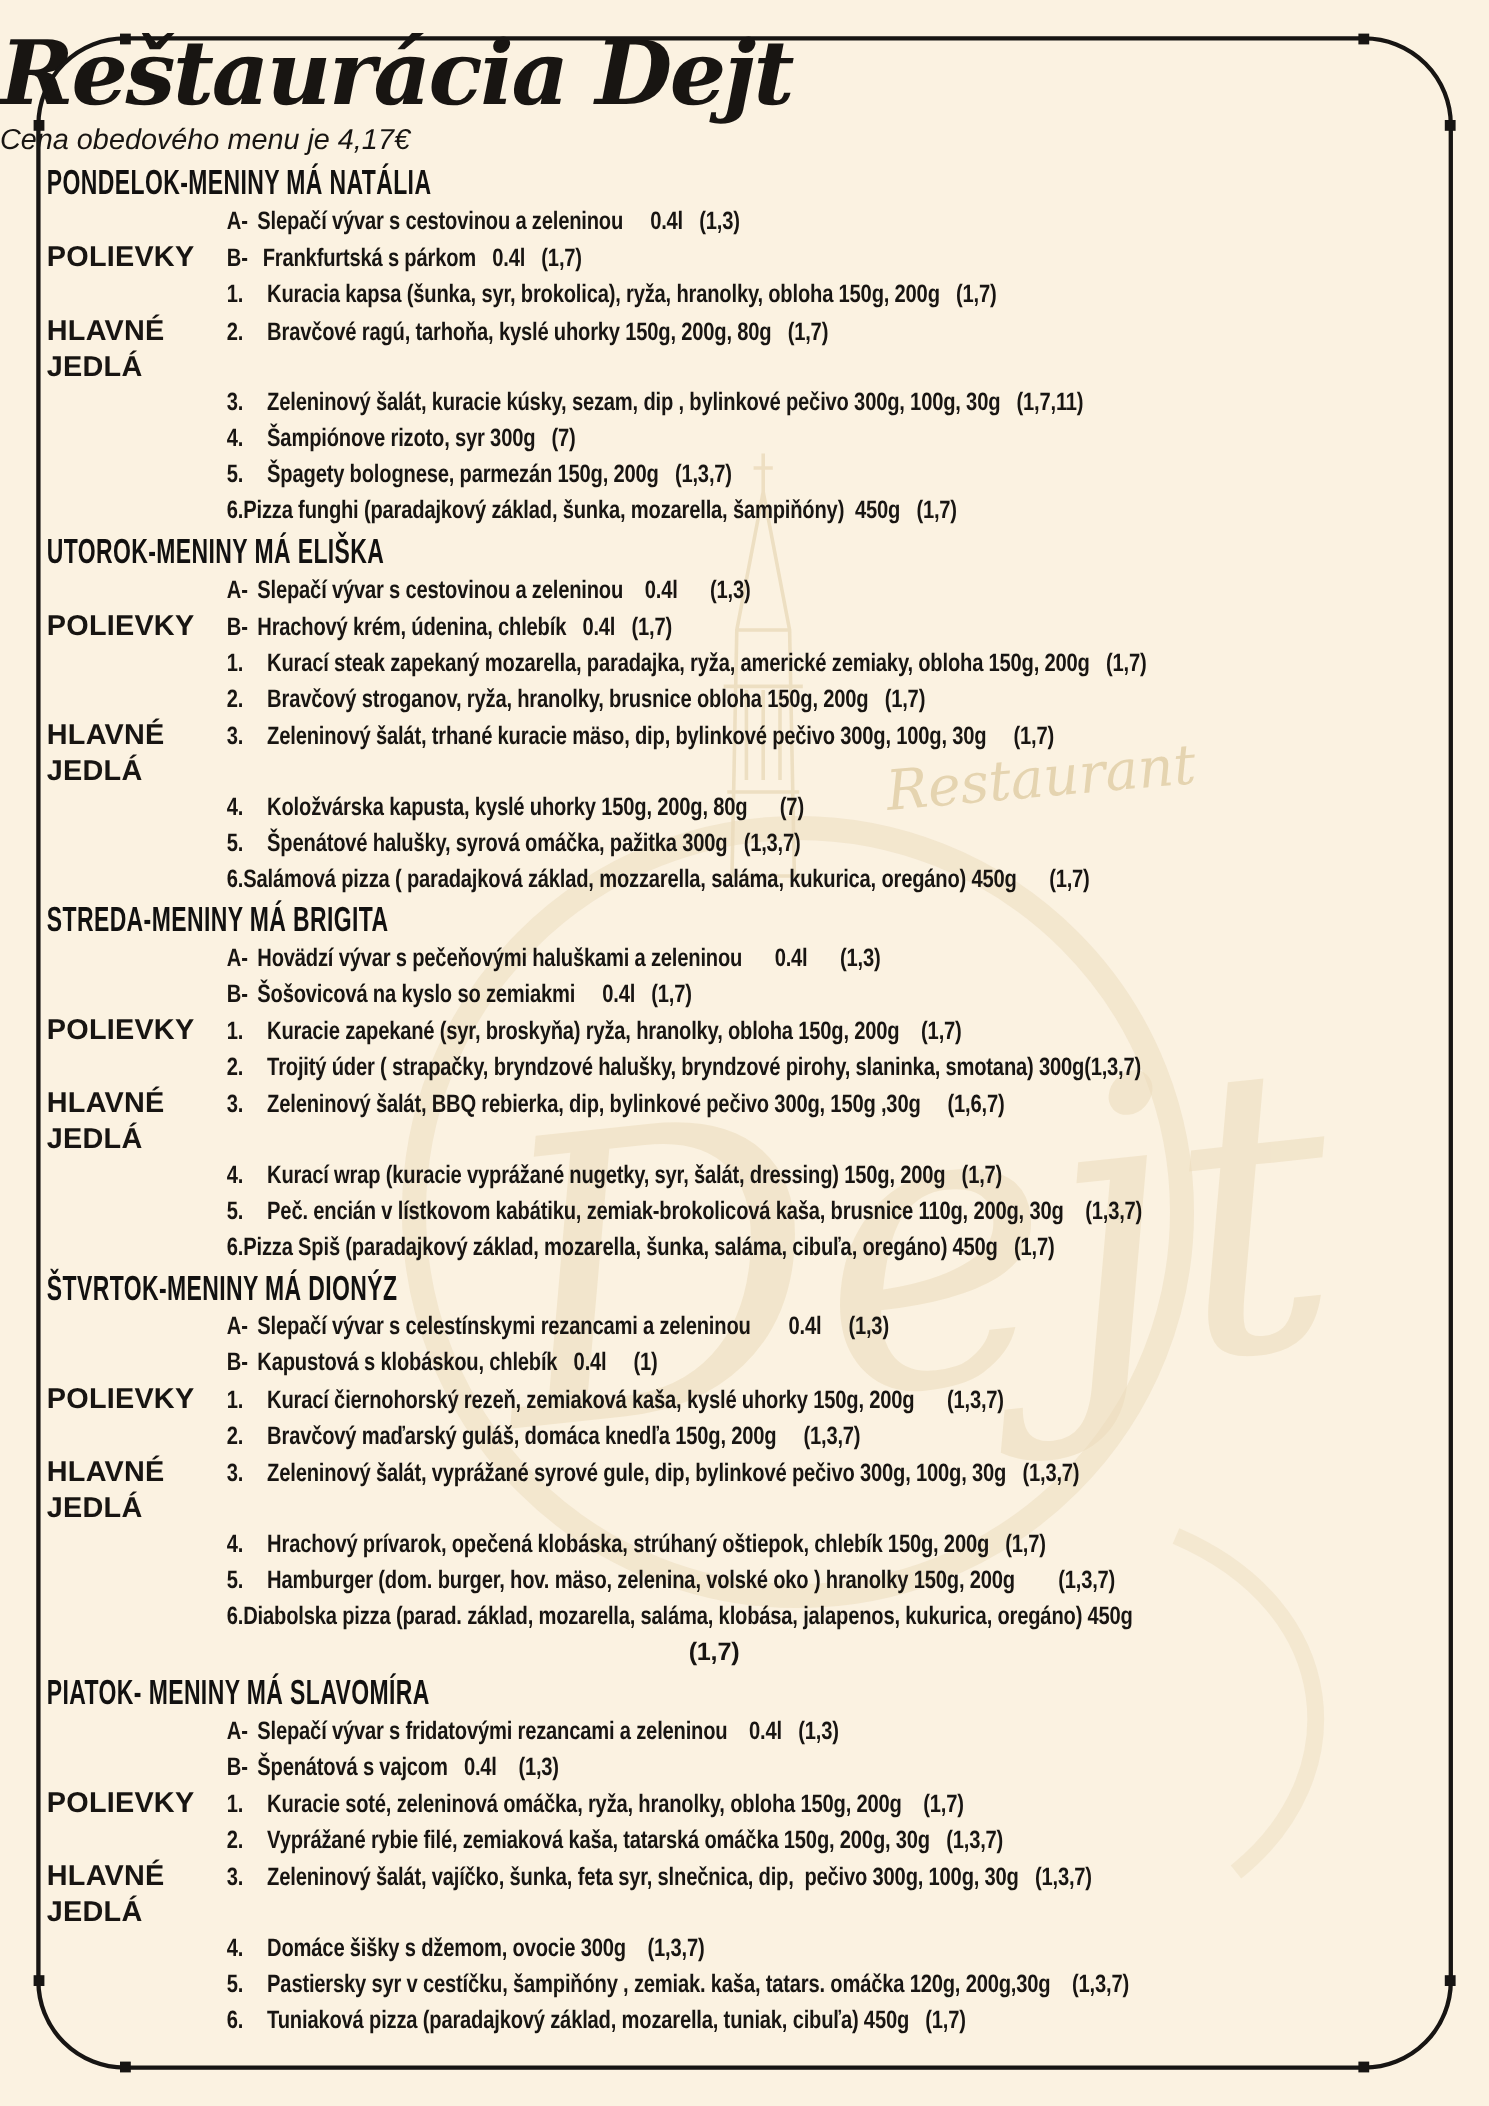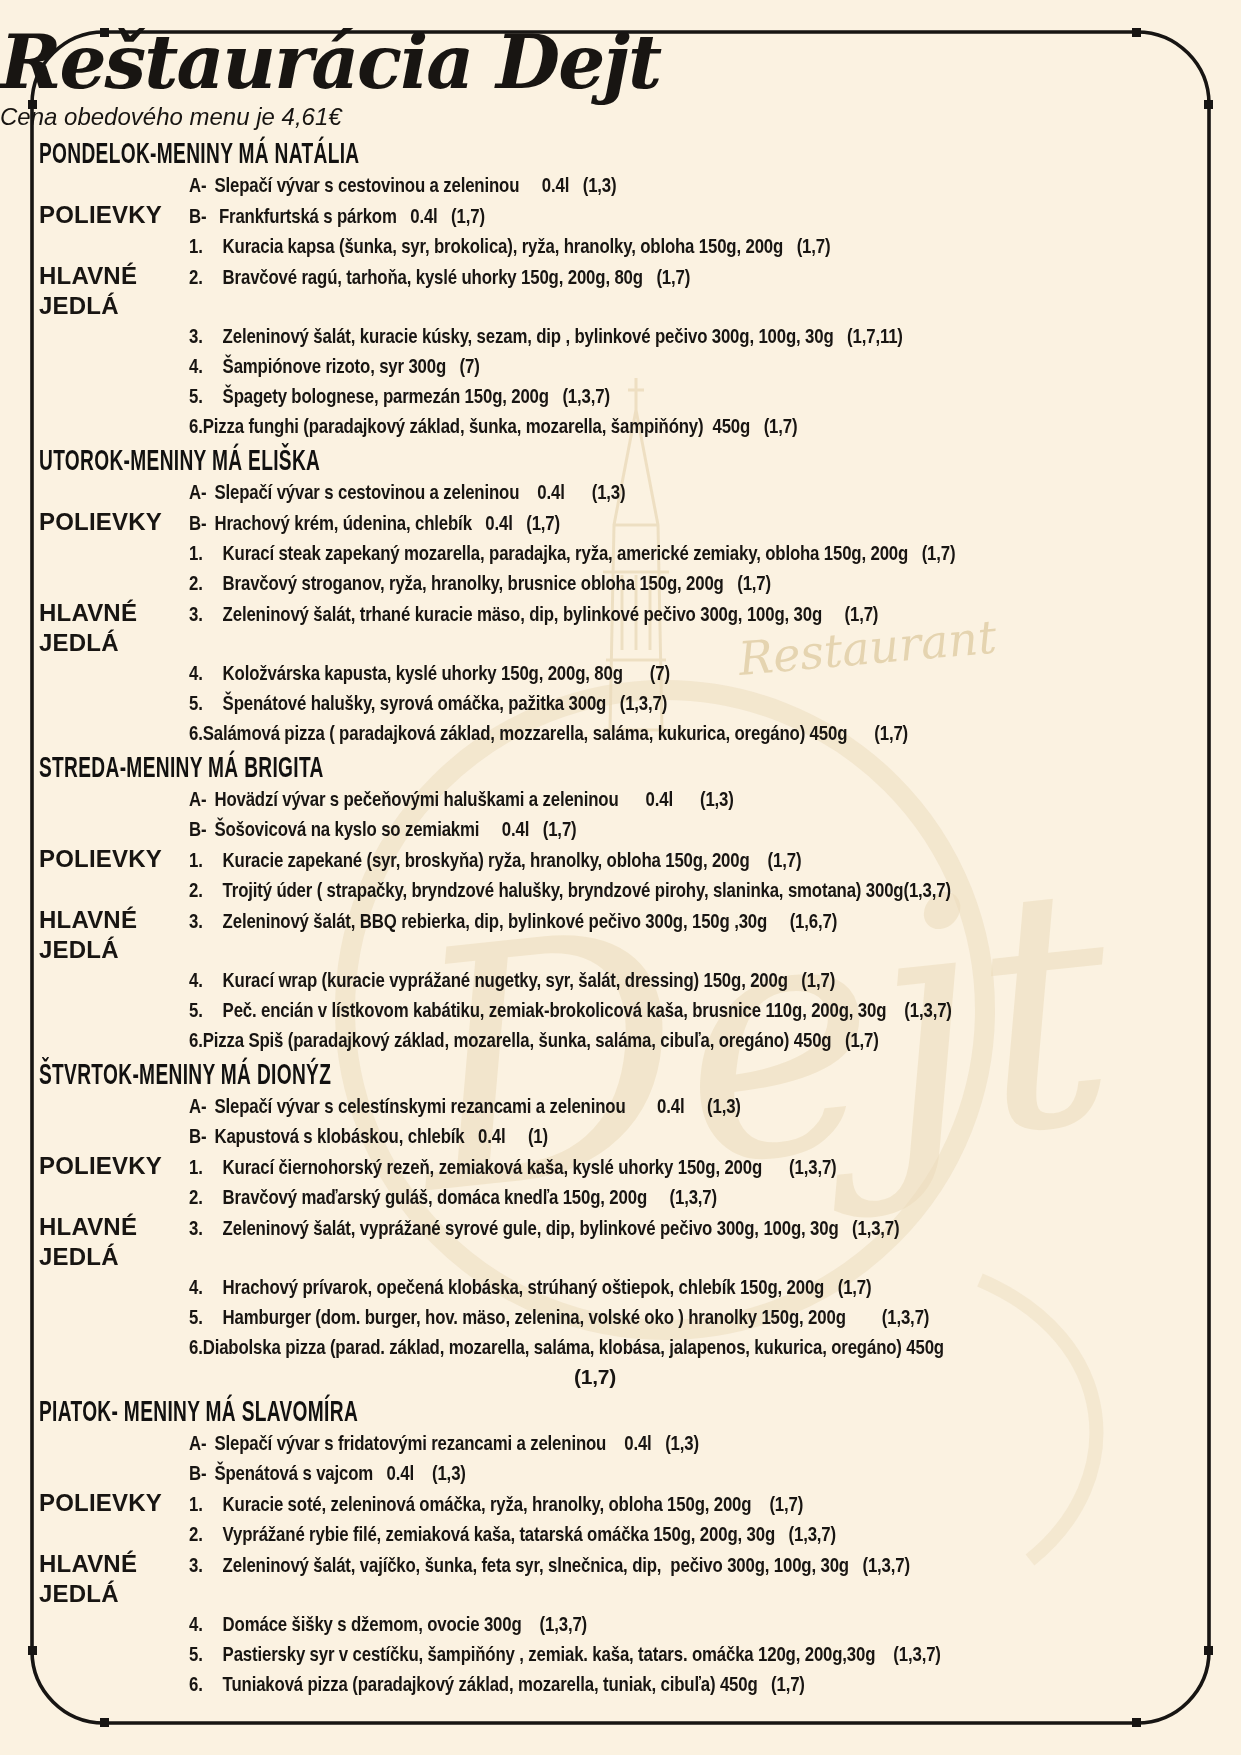--- a/index.html
+++ b/index.html
@@ -85,21 +85,21 @@
       <rect x="28" y="1646" width="9" height="9"></rect>
         <rect x="100" y="1718" width="9" height="9"></rect>
       <rect x="1204" y="1646" width="9" height="9"></rect>
         <rect x="1132" y="1718" width="9" height="9"></rect>
     </g>
   </svg>
 
   <div class="content">
     <header class="menu-head">
       <h1 class="title">Reštaurácia Dejt</h1>
-      <div class="price-note">Cena obedového menu je 4,61€</div>
+      <div class="price-note">Cena obedového menu je 4,17€</div>
     </header>
 
     <main class="days" id="days">
         <section class="day">
           <h3 class="day-header">PONDELOK-MENINY MÁ NATÁLIA</h3>
           <div class="row row-soup">
             <div class="cell-label"></div>
             <div class="cell-item"><span class="num">A-</span><span class="txt">Slepačí vývar s cestovinou a zeleninou     0.4l   (1,3)</span></div>
           </div>
           <div class="row row-soup">

